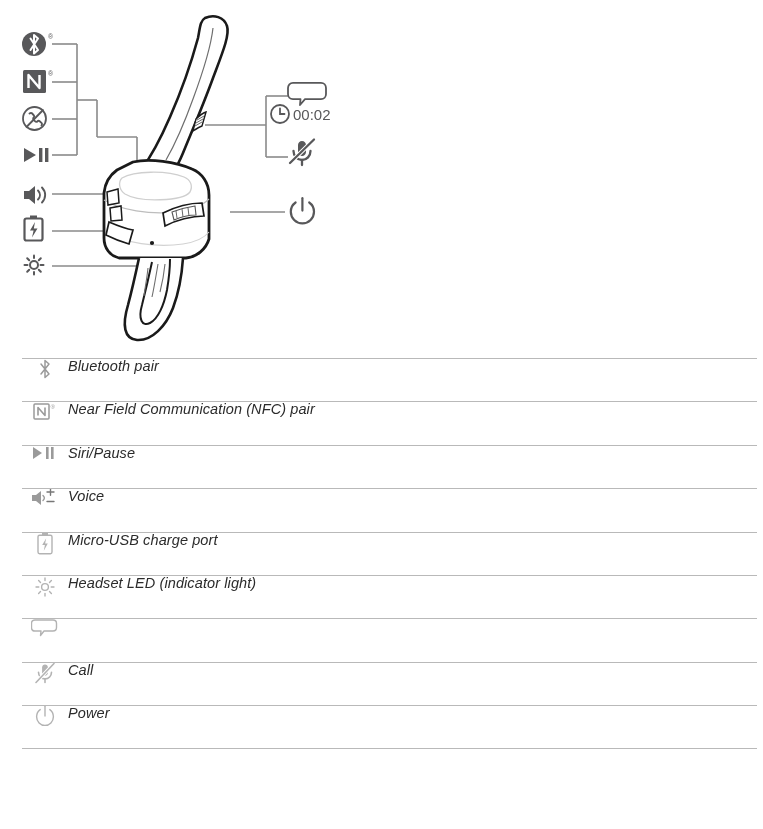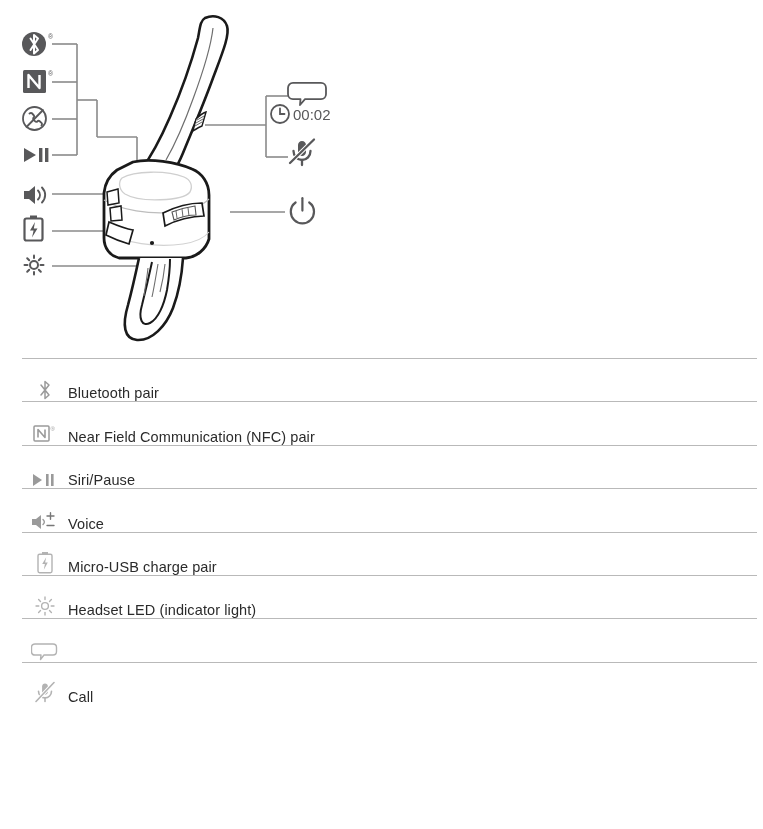--- a/index.html
+++ b/index.html
@@ -26,22 +26,23 @@
   #legend-table{
     position:absolute;
     left:0;
     top:358px;
     width:763px;
   }
   .legend-row{
     position:relative;
     height:43.4px;
     display:flex;
-    align-items:flex-end;
+    align-items:flex-start;
     box-sizing:border-box;
+    font-style:italic;
   }
   .legend-row::before{
     content:"";
     position:absolute;
     left:22px;right:6px;top:0;
     height:1px;
     background:#b9b9b9;
   }
   .legend-row.last::after{
     content:"";
@@ -277,21 +278,21 @@
   </div>
 
   <div class="legend-row">
     <div class="legend-icon">
       <svg width="18" height="24" viewBox="0 0 18 24">
         <rect x="6" y="1" width="6" height="2.2" fill="#b3b3b3"></rect>
         <rect x="2" y="3.2" width="14" height="18.5" rx="1.6" fill="none" stroke="#b3b3b3" stroke-width="1.4"></rect>
         <path d="M10.2 6.2 L6.2 13 H8.9 L7.8 18.8 L11.8 11.6 H9.1 Z" fill="#b3b3b3"></path>
       </svg>
     </div>
-    <div class="legend-label">Micro-USB charge pair</div>
+    <div class="legend-label">Micro-USB charge port</div>
   </div>
 
   <div class="legend-row">
     <div class="legend-icon">
       <svg width="24" height="24" viewBox="0 0 24 24">
         <circle cx="12" cy="12" r="3.4" fill="none" stroke="#b3b3b3" stroke-width="1.4"></circle>
         <g stroke="#b3b3b3" stroke-width="1.4" stroke-linecap="round">
           <path d="M12 3 V5.6"></path>
             <path d="M12 18.4 V21"></path>
           <path d="M3 12 H5.8"></path>
@@ -323,14 +324,24 @@
                  V5.4 C8.1 3.8 9.4 2.5 11 2.5 Z" fill="#b3b3b3"></path>
         <path d="M4.5 10.2 C4.5 13.9 7.4 16.9 11 16.9 C14.6 16.9 17.5 13.9 17.5 10.2" fill="none" stroke="#b3b3b3" stroke-width="1.6" stroke-linecap="round"></path>
         <path d="M11 16.9 V20.5" stroke="#b3b3b3" stroke-width="1.6" stroke-linecap="round"></path>
         <path d="M2 20.5 L20 1.5" stroke="#ffffff" stroke-width="3.4" stroke-linecap="round"></path>
         <path d="M2 20.5 L20 1.5" stroke="#b3b3b3" stroke-width="1.6" stroke-linecap="round"></path>
       </svg>
     </div>
     <div class="legend-label">Call</div>
   </div>
 
+  <div class="legend-row last">
+    <div class="legend-icon">
+      <svg width="20" height="22" viewBox="0 0 20 22">
+        <path d="M5.2 4.6 C3 6.2 1.6 8.8 1.6 11.8 C1.6 16.6 5.4 20.4 10 20.4
+                 C14.6 20.4 18.4 16.6 18.4 11.8 C18.4 8.8 17 6.2 14.8 4.6" fill="none" stroke="#b3b3b3" stroke-width="1.4" stroke-linecap="round"></path>
+        <path d="M10 1.2 V11" fill="none" stroke="#b3b3b3" stroke-width="1.4" stroke-linecap="round"></path>
+      </svg>
+    </div>
+    <div class="legend-label">Power</div>
+  </div>
 
 </div>
 
 </body></html>

